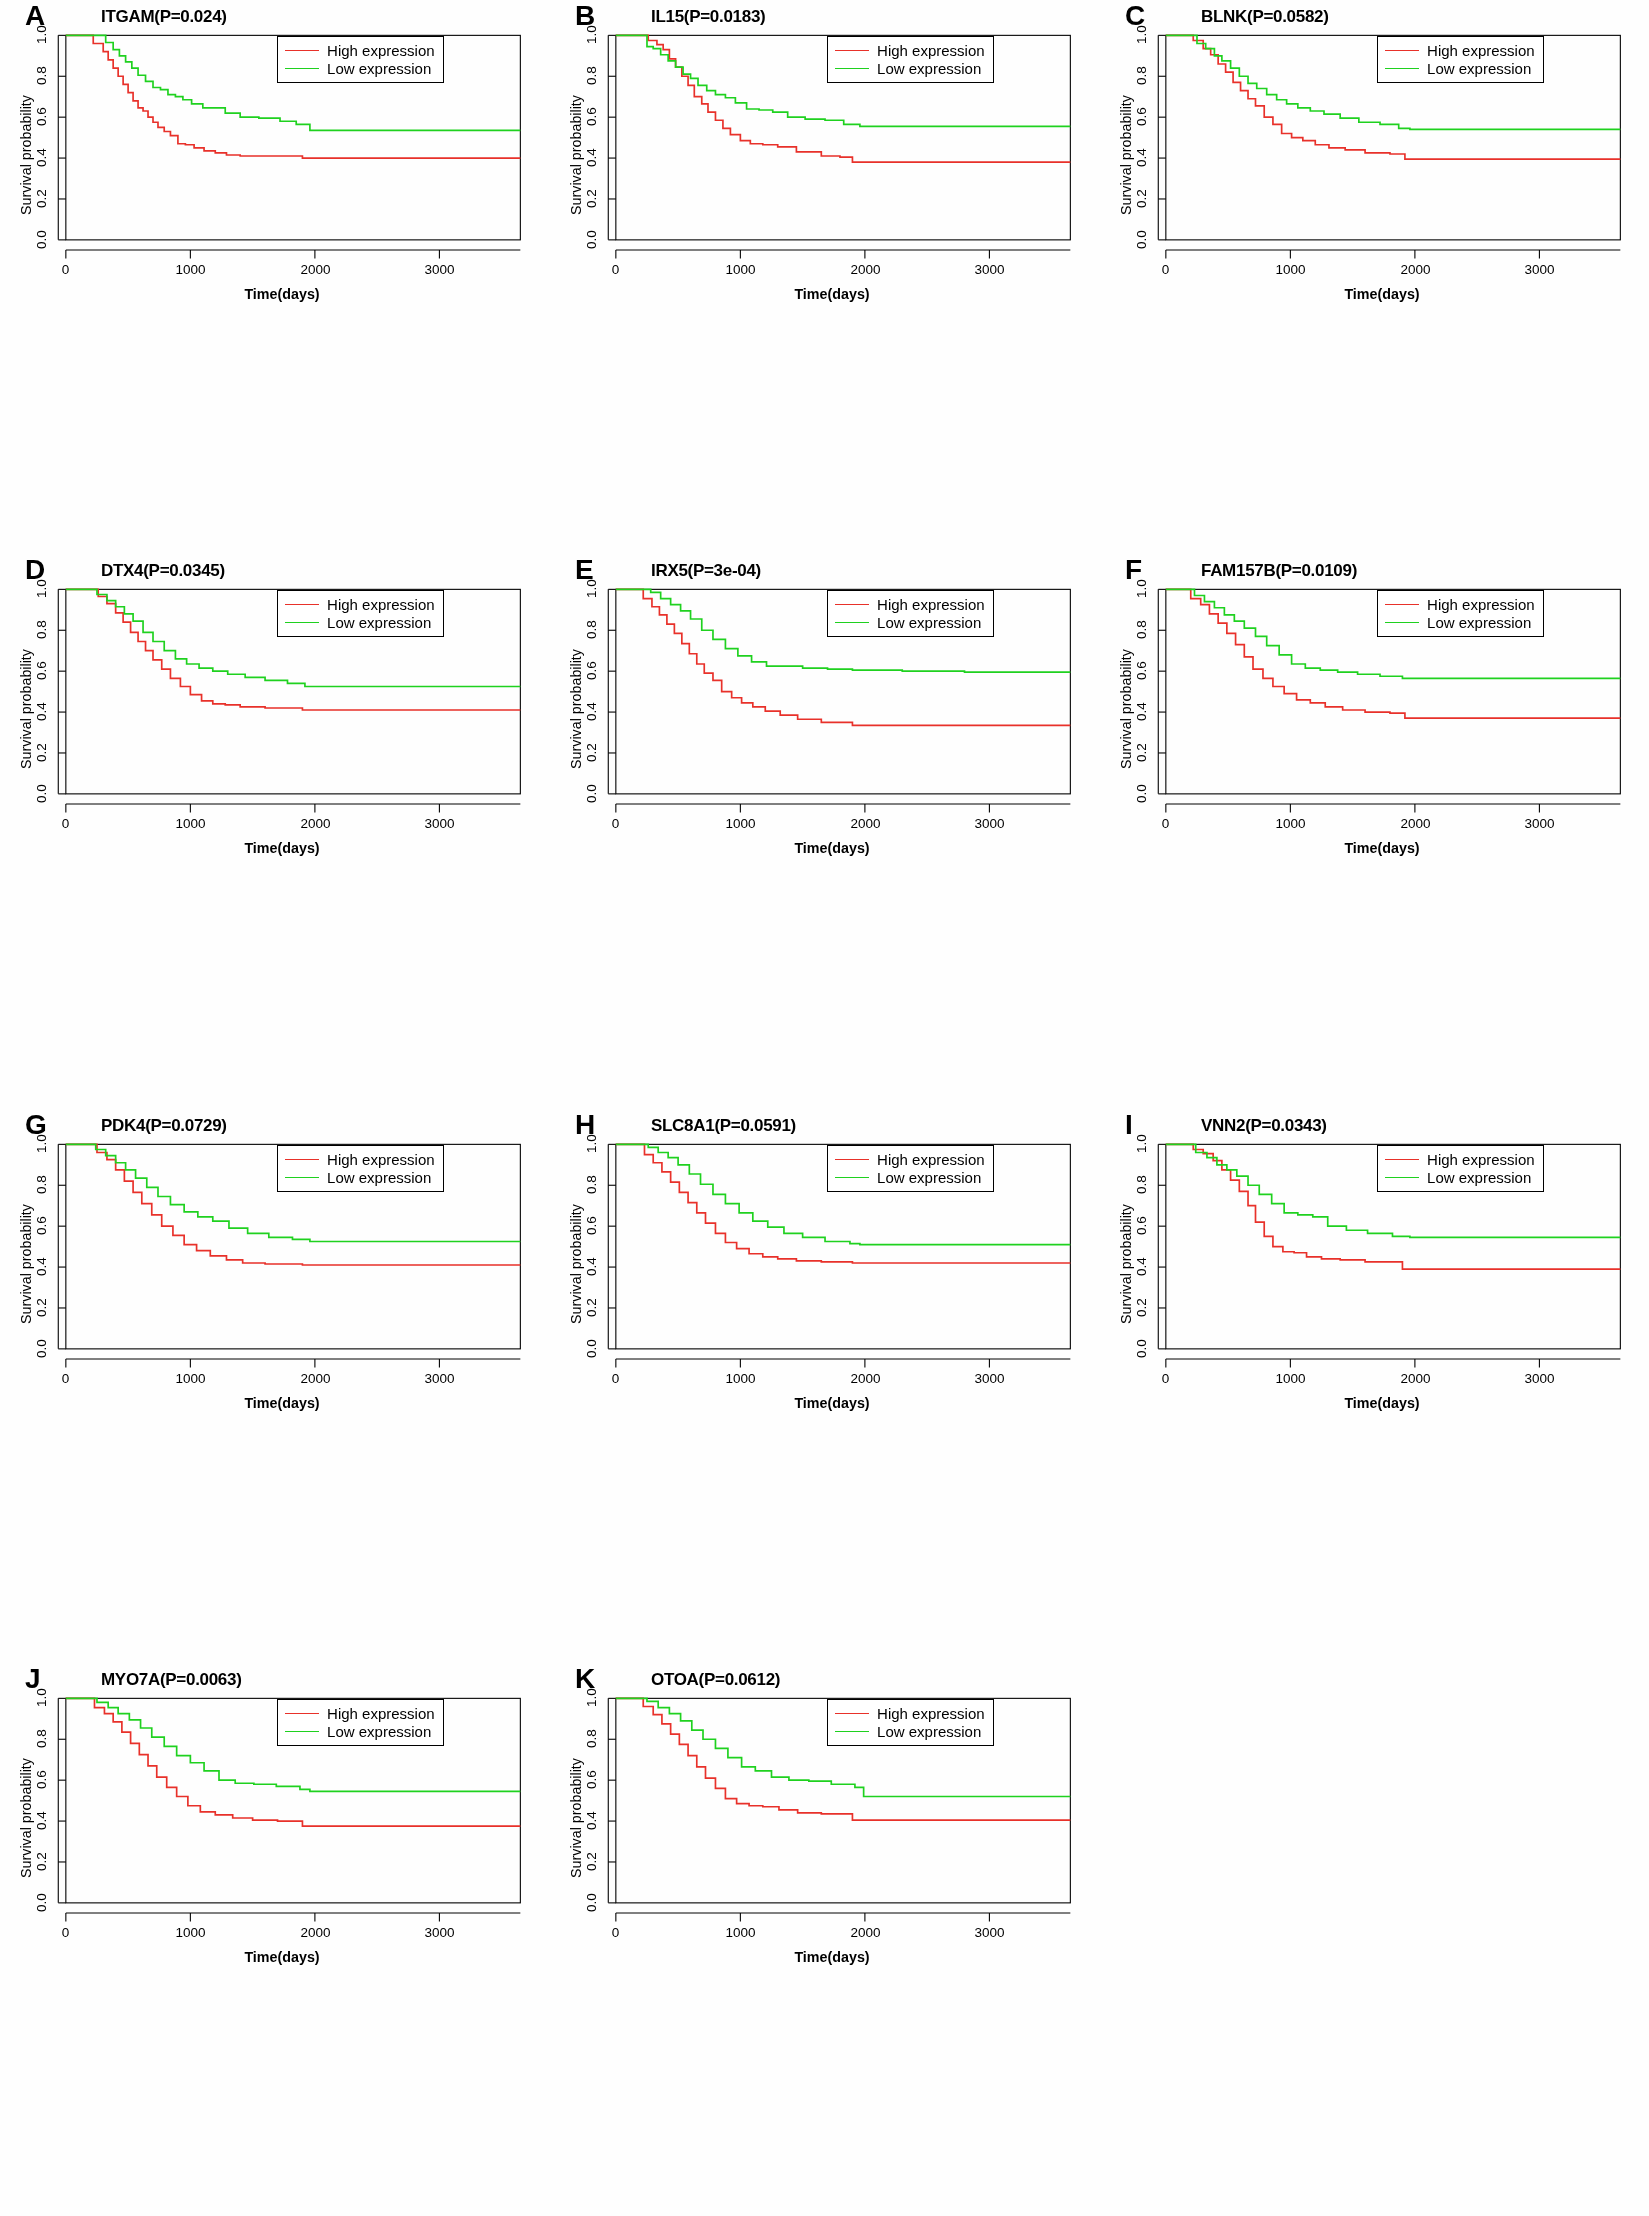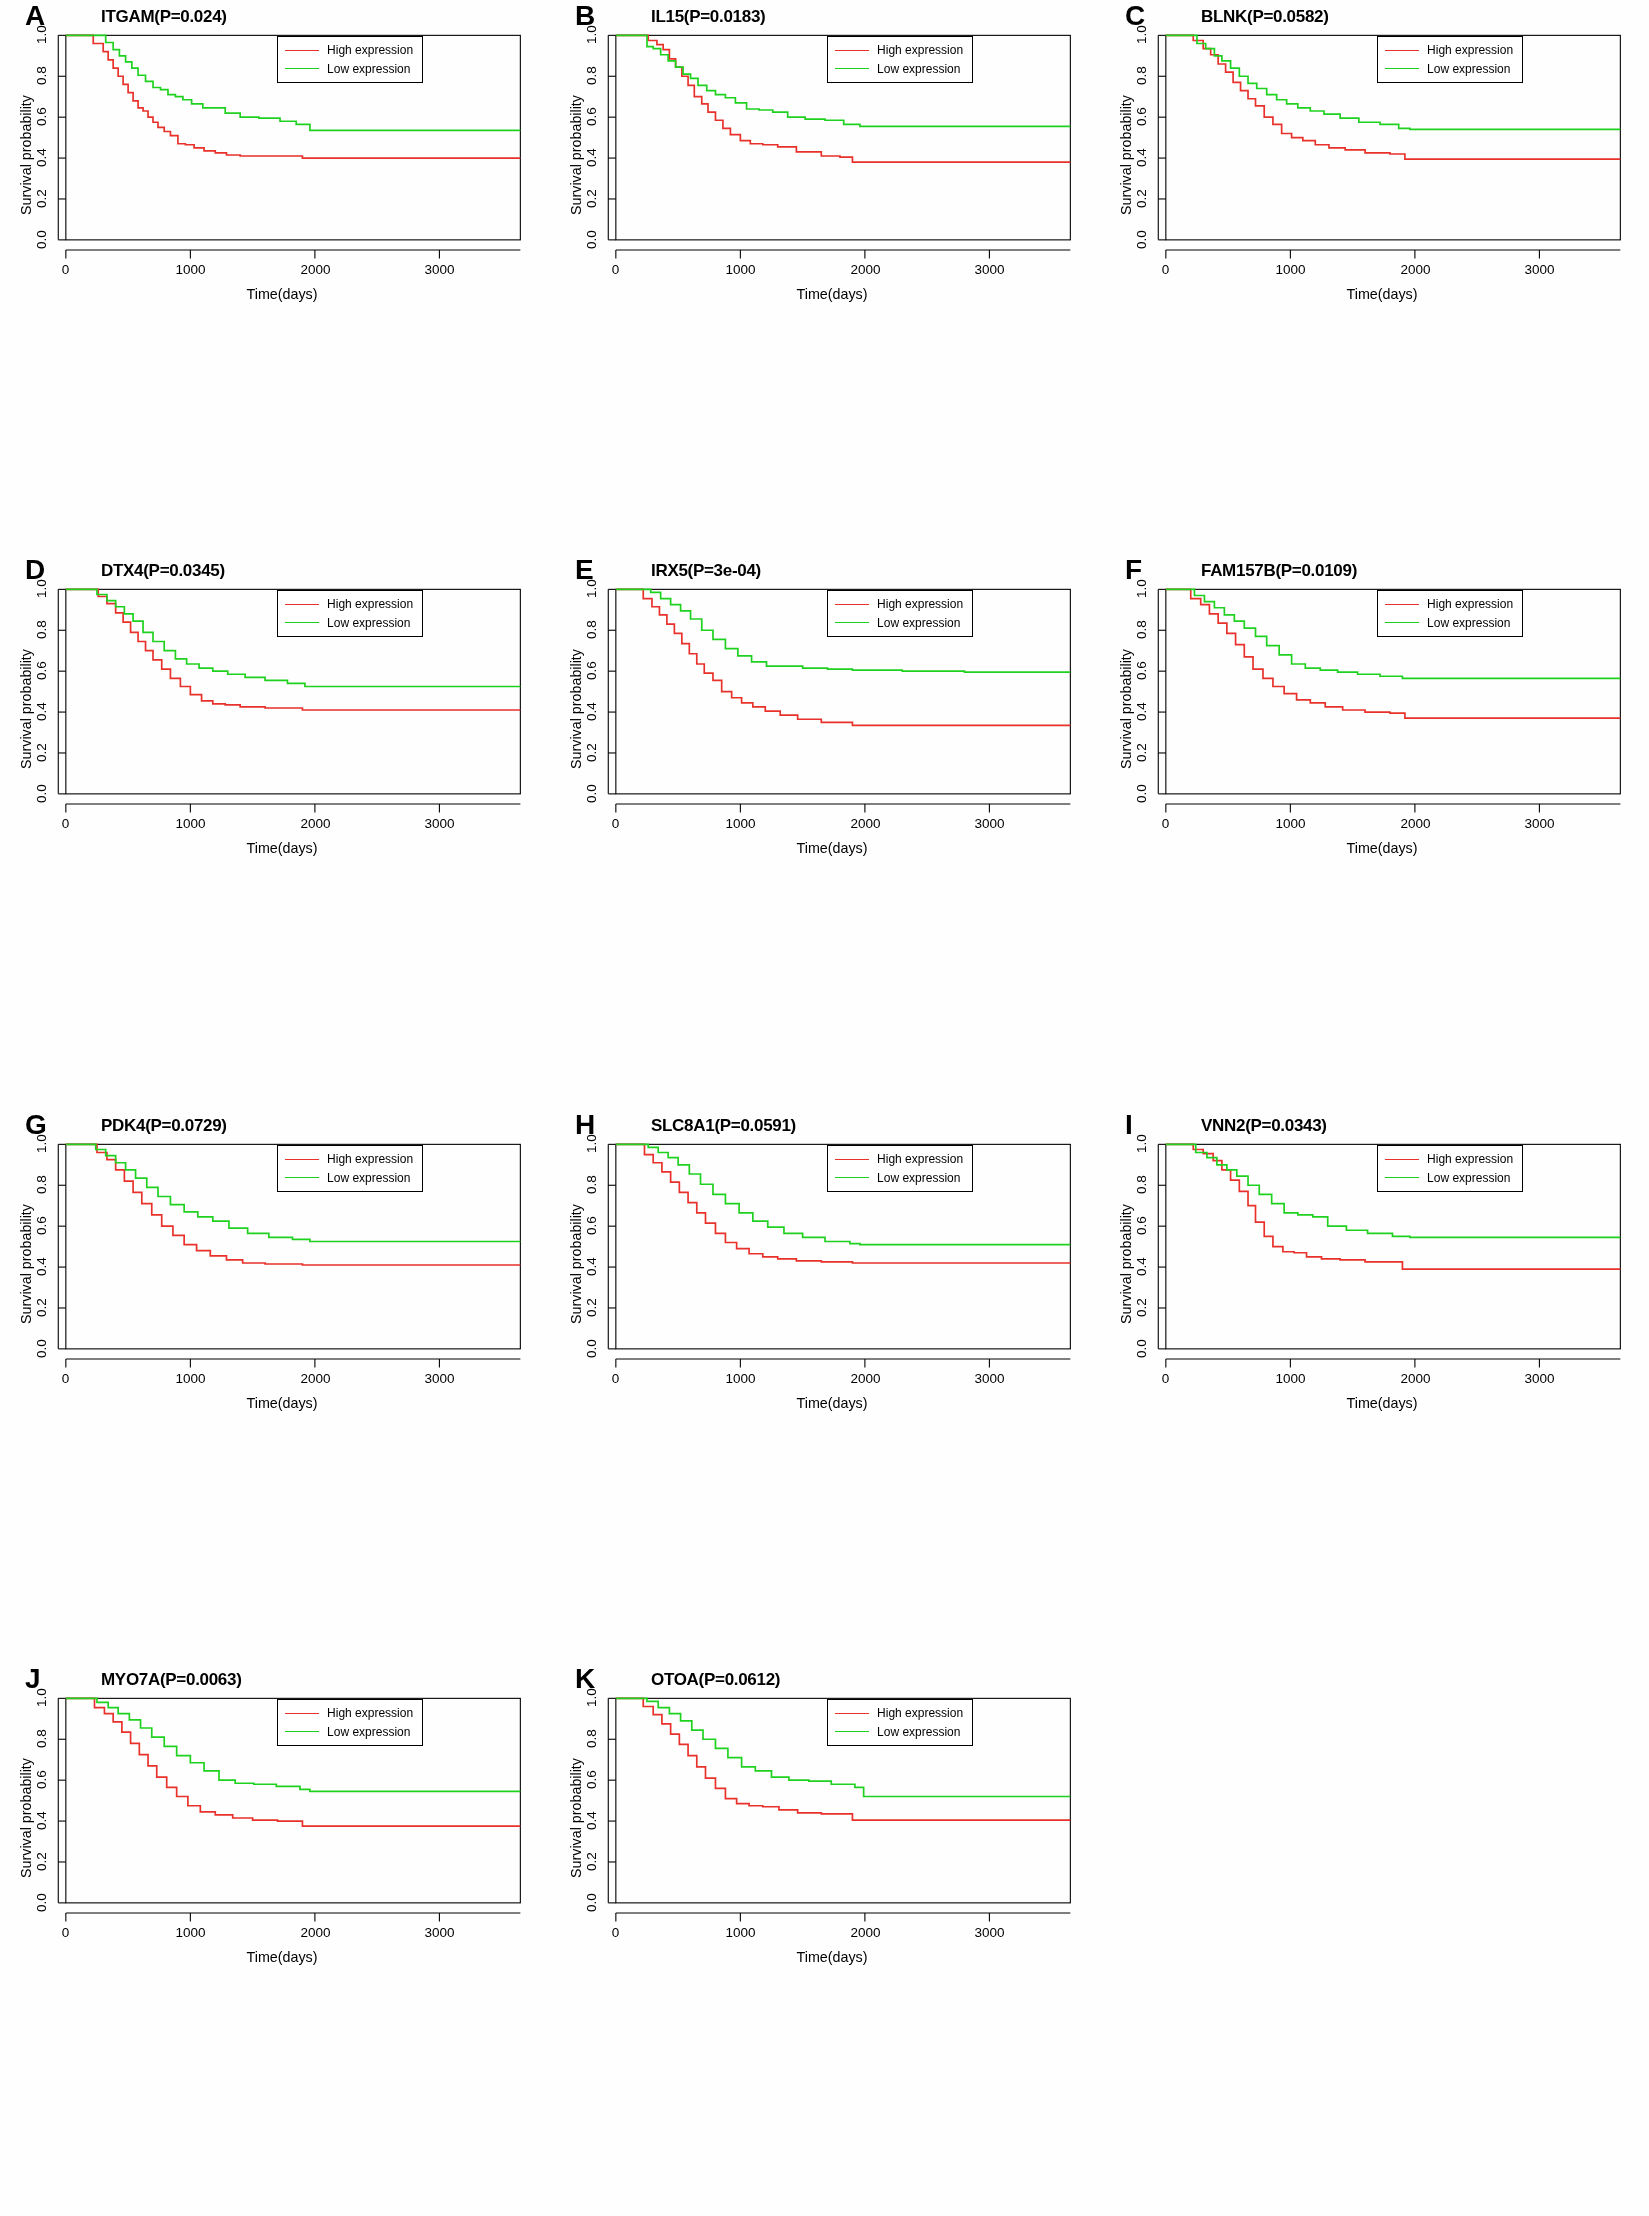--- a/index.html
+++ b/index.html
@@ -61,20 +61,21 @@
     white-space: nowrap;
   }
   .xlab {
     position: absolute;
     left: 101px;
     top: 286px;
     width: 362px;
     text-align: center;
     font-size: 14.3px;
     font-family: "Liberation Sans", sans-serif;
+    font-weight: bold;
   }
   .ytick-label {
     position: absolute;
     font-size: 13.5px;
     font-family: "Liberation Sans", sans-serif;
     transform: rotate(-90deg);
     transform-origin: center center;
     white-space: nowrap;
     text-align: center;
     width: 34px;
@@ -101,21 +102,21 @@
   }
   .legend-line {
     width: 34px;
     height: 0;
     border-top-width: 1.9px;
     border-top-style: solid;
     margin-right: 8.4px;
     flex: 0 0 auto;
   }
   .legend-text {
-    font-size: 12px;
+    font-size: 15px;
     font-family: "Liberation Sans", sans-serif;
     white-space: nowrap;
     line-height: 1;
   }
 </style>
 </head>
 <body>
 
 <div id="figure">
     <div class="panel" style="left: 0px; top: 0px;">

